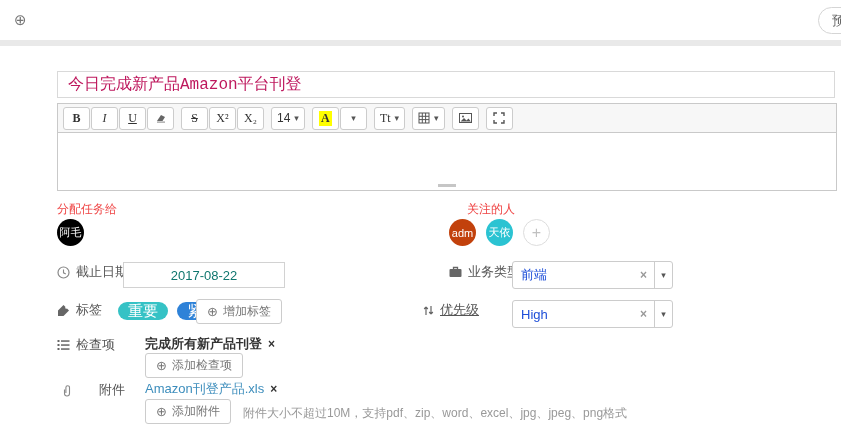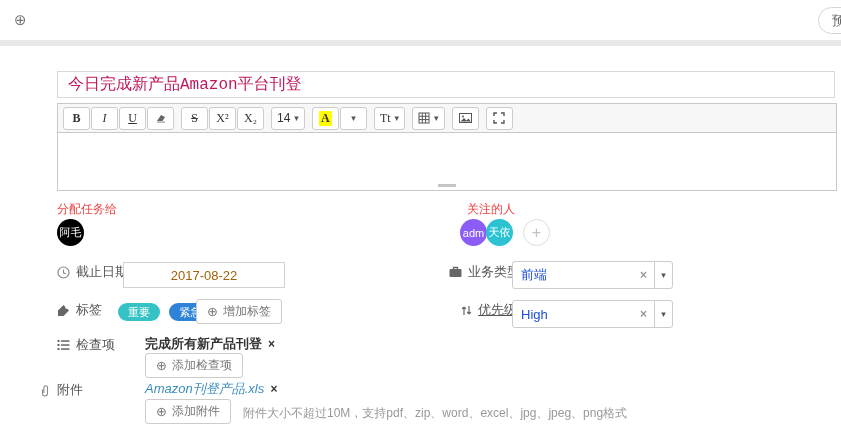--- a/index.html
+++ b/index.html
@@ -42,36 +42,36 @@
   .avatar { position:absolute; width:27px; height:27px; border-radius:50%; color:#fff; font-size:11px;
     display:flex; align-items:center; justify-content:center; cursor:pointer; }
   .avatar-add { position:absolute; width:27px; height:27px; border-radius:50%; background:#fff; border:1px solid #ddd;
     color:#c0c0c0; font-size:16px; display:flex; align-items:center; justify-content:center; cursor:pointer; }
 
   
   .f-label { position:absolute; font-size:13px; color:#555; display:flex; align-items:center; }
   .f-label svg { margin-right:6px; }
   .req { color:#dd4b39; margin-left:3px; }
   .date-input { position:absolute; left:123px; top:262px; width:162px; height:26px; border:1px solid #d2d2d2;
-    text-align:center; font-size:13px; color:#a16207; outline:none; background:#fff; font-family:inherit; }
+    text-align:center; font-size:13px; color:#0f766e; outline:none; background:#fff; font-family:inherit; }
   .select { position:absolute; width:161px; height:28px; border:1px solid #ccc; border-radius:3px; background:#fff;
     display:flex; align-items:center; cursor:pointer; }
   .select .val { flex:1; padding-left:8px; font-size:13px; color:#1d4ed8; }
   .select .clear { color:#999; font-size:12px; font-weight:bold; padding:0 7px; cursor:pointer; }
   .select .caret-seg { width:18px; height:26px; border-left:1px solid #ccc; display:flex; align-items:center; justify-content:center; }
 
-  .badge { display:inline-block; height:18px; line-height:18px; border-radius:10px; color:#fff; font-size:11px;
+  .badge { display:inline-block; height:18px; line-height:18px; border-radius:10px; color:#fff; font-size:15px;
     padding:0 10px; margin-right:5px; cursor:pointer; }
   .add-btn { position:absolute; height:25px; background:#fff; border:1px solid #ccc; border-radius:3px; color:#777;
     font-size:12px; padding:0 10px; display:inline-flex; align-items:center; cursor:pointer; font-family:inherit; }
   .add-btn .plus-circ { font-size:13px; margin-right:5px; color:#777; }
 
   .chk-item { position:absolute; font-size:13px; color:#333; font-weight:bold; }
   .rm { font-weight:900; color:#333; font-size:12px; margin-left:6px; cursor:pointer; }
-  .file-link { position:absolute; font-size:13px; color:#3c8dbc; cursor:pointer;font-style:italic; }
+  .file-link { position:absolute; font-size:13px; color:#3c8dbc; cursor:pointer; }
   .hint { position:absolute; font-size:12px; color:#999; }
 </style>
 </head>
 <body>
 
 <div class="screen">
 
   <div class="header">
     <div class="header-left">
       <span class="plus-circ">⊕</span>
@@ -149,21 +149,21 @@
         </button>
       </div>
     </div>
     <div class="resize-handle"></div>
   </div>
 
   <div class="sec-label" style="left:57px; top:201px;">分配任务给</div>
   <div class="avatar" style="left: 57px; top: 219px; background-color: #000000;">阿毛</div>
 
   <div class="sec-label" style="left:449px; top:201px;margin-left:18px;">关注的人</div>
-  <div class="avatar" style="left: 460px; top: 219px; background-color: #8b5cf6;">adm</div>
+  <div class="avatar" style="left: 449px; top: 219px; background-color: #c2410c;">adm</div>
   <div class="avatar" style="left: 486px; top: 219px; background-color: rgb(43, 195, 210);">天依</div>
   <div class="avatar-add" style="left:523px; top:219px;">+</div>
 
   <div class="f-label" style="left:57px; top:263px;">
     <svg width="13" height="13" viewBox="0 0 13 13">
         <circle cx="6.5" cy="6.5" r="5.5" fill="none" stroke="#888" stroke-width="1.2"></circle>
         <path d="M6.5 3.5 V6.8 L8.8 8" fill="none" stroke="#888" stroke-width="1.1"></path>
       </svg>
     <span>截止日期</span>
   </div>
@@ -194,21 +194,21 @@
   </div>
   <div style="position:absolute; left:118px; top:302px;">
     <span class="badge" style="background-color: rgb(53, 194, 197);">重要</span>
     <span class="badge" style="background-color: rgb(46, 130, 216);">紧急</span>
   </div>
   <button class="add-btn" style="left:196px; top:299px;">
     <span class="plus-circ">⊕</span>
     <span>增加标签</span>
   </button>
 
-  <div class="f-label" style="left:461px; top:301px;text-decoration:underline;">
+  <div class="f-label" style="left:423px; top:301px;text-decoration:underline;">
     <svg width="11" height="13" viewBox="0 0 11 13">
         <path d="M3 11 V3 M3 3 L1.2 5 M3 3 L4.8 5" fill="none" stroke="#666" stroke-width="1.2"></path>
         <path d="M8 2 V10 M8 10 L6.2 8 M8 10 L9.8 8" fill="none" stroke="#666" stroke-width="1.2"></path>
       </svg>
     <span>优先级</span>
   </div>
   <div class="select" style="left:512px; top:300px;">
     <span class="val">High</span>
     <span class="clear">×</span>
     <span class="caret-seg">
@@ -228,21 +228,21 @@
     <span>检查项</span>
   </div>
   <div class="chk-item" style="left:145px; top:335px;">
     <span>完成所有新产品刊登</span><span class="rm">×</span>
   </div>
   <button class="add-btn" style="left:145px; top:353px;">
     <span class="plus-circ">⊕</span>
     <span>添加检查项</span>
   </button>
 
-  <div class="f-label" style="left:39px; top:381px;">
+  <div class="f-label" style="left:61px; top:381px;gap:20px;">
     <svg width="12" height="13" viewBox="0 0 12 13">
         <path d="M3.5 5.5 V9.5 a2.5 2.5 0 0 0 5 0 V3.5 a1.8 1.8 0 0 0 -3.6 0 V9" fill="none" stroke="#888" stroke-width="1.1"></path>
       </svg>
     <span>附件</span>
   </div>
   <div class="file-link" style="left:145px; top:380px;">
     <span>Amazon刊登产品.xls</span><span class="rm">×</span>
   </div>
   <button class="add-btn" style="left:145px; top:399px;">
     <span class="plus-circ">⊕</span>

